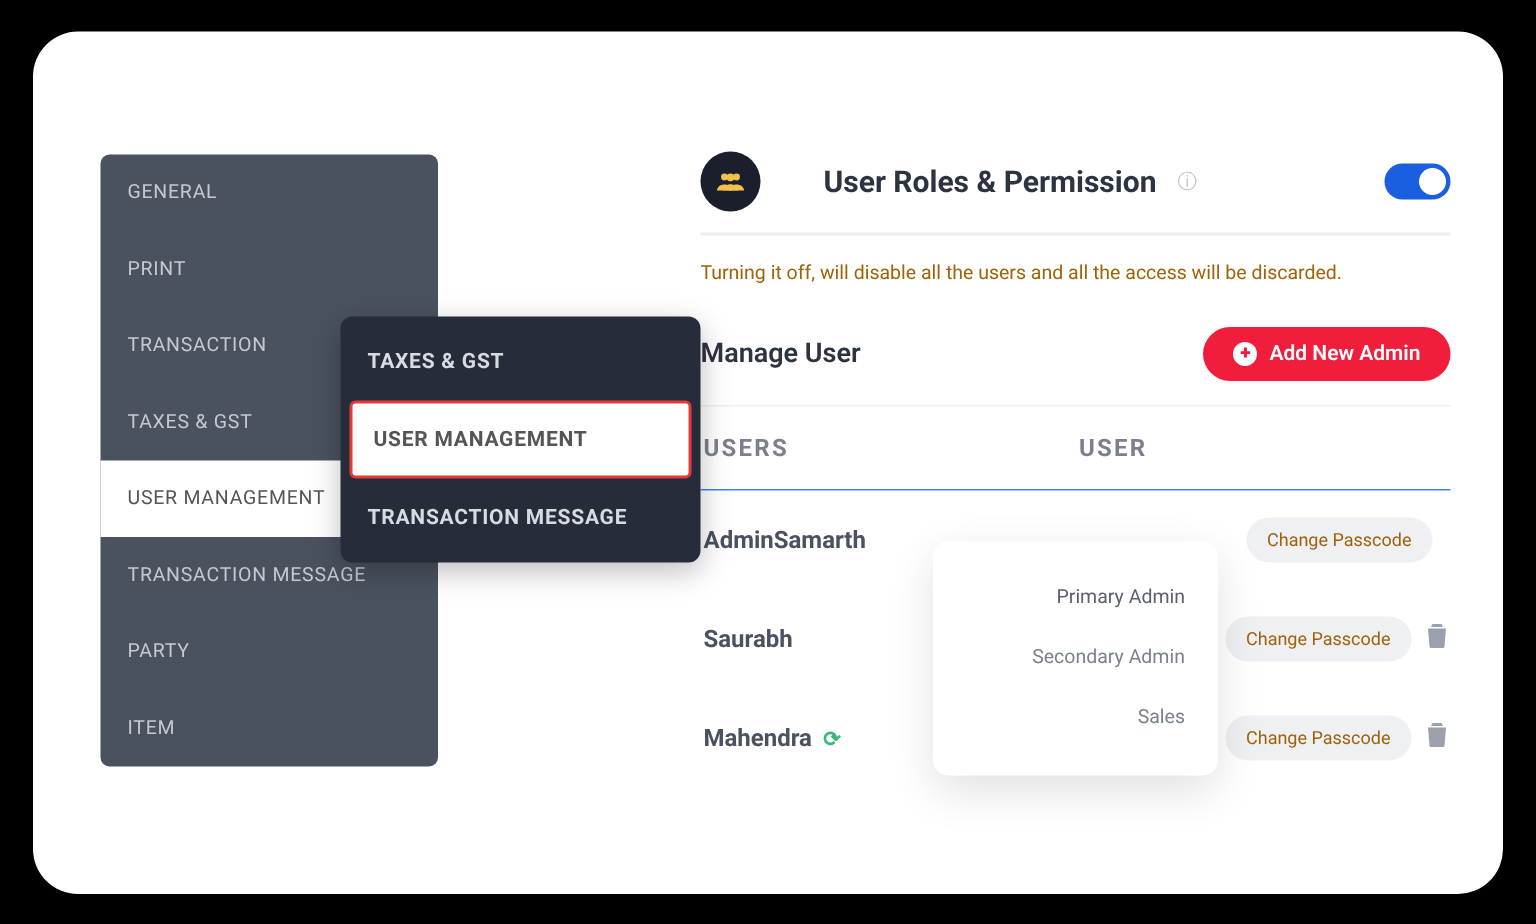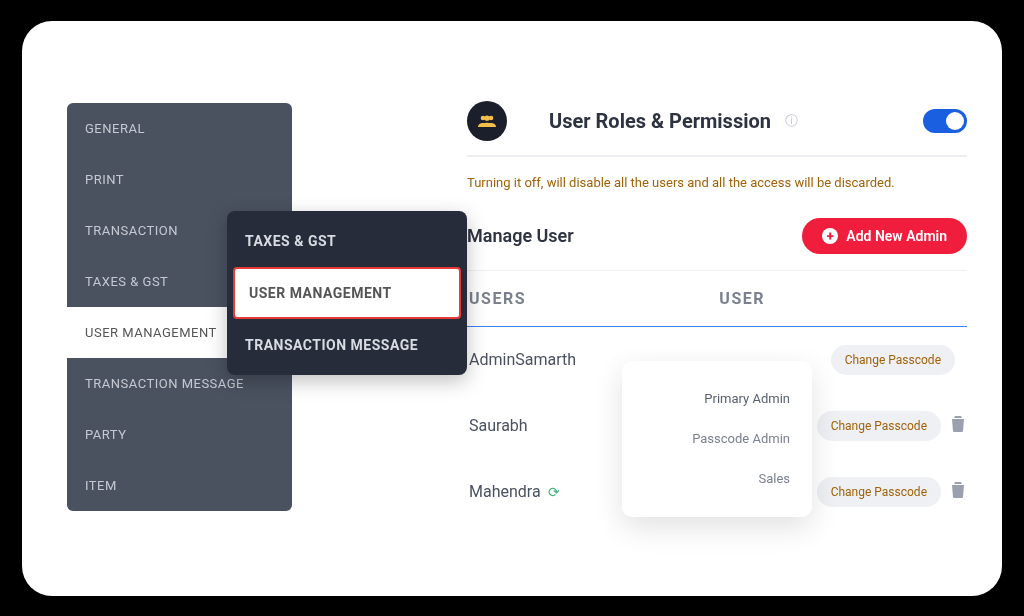--- a/index.html
+++ b/index.html
@@ -72,21 +72,21 @@
     .manage-title { font-size: 18px; font-weight: 600; color: #2d3340; }
     .add-btn {
       background: #f01e3c; color: #fff; border: none; border-radius: 22px; padding: 10px 20px; font-size: 14px; font-weight: 600; display: flex; align-items: center; gap: 8px; cursor: pointer;
     }
     .add-btn .plus-circle { width: 16px; height: 16px; background: #fff; color: #f01e3c; border-radius: 50%; display: inline-flex; align-items: center; justify-content: center; font-size: 13px; font-weight: 900; line-height: 1; }
 
     .table-headers { display: flex; gap: 72px; font-size: 16px; font-weight: 700; color: #7a808e; letter-spacing: 1.5px; padding: 4px 2px 18px 2px; border-bottom: 1px solid #3b82f6; }
     .table-headers .th2 { margin-left: auto; margin-right: 200px; }
 
     .user-row { display: flex; align-items: center; padding: 18px 2px; font-size: 16px; color: #4a5160; }
-    .user-row .uname { width: 170px; }
+    .user-row .uname { width: 170px; font-weight: bold; }
     .user-row .sync { color: #3ab77a; font-size: 14px; }
     .action-pill { margin-left: auto; margin-right: 10px; background: #eef0f4; border: none; border-radius: 16px; padding: 8px 14px; font-size: 12px; color: #a16207; cursor: pointer; }
     .trash { color: #9aa0ad; font-size: 15px; cursor: pointer; }
 
     
     .role-pop {
       position: absolute;
       left: 600px; top: 340px;
       width: 190px;
       background: #fff;
@@ -181,17 +181,17 @@
       <span class="trash">
         <svg width="14" height="16" viewBox="0 0 14 16" fill="currentColor">
             <path d="M1 3h12l-1 12a1 1 0 0 1-1 1H3a1 1 0 0 1-1-1L1 3zm3-3h6l1 2H3l1-2z"></path>
           </svg>
       </span>
     </div>
   </div>
 
   <div class="role-pop">
     <div class="ritem first">Primary Admin</div>
-    <div class="ritem">Passcode Admin</div>
+    <div class="ritem">Secondary Admin</div>
     <div class="ritem">Sales</div>
   </div>
 
 </div>
 
 </body></html>

